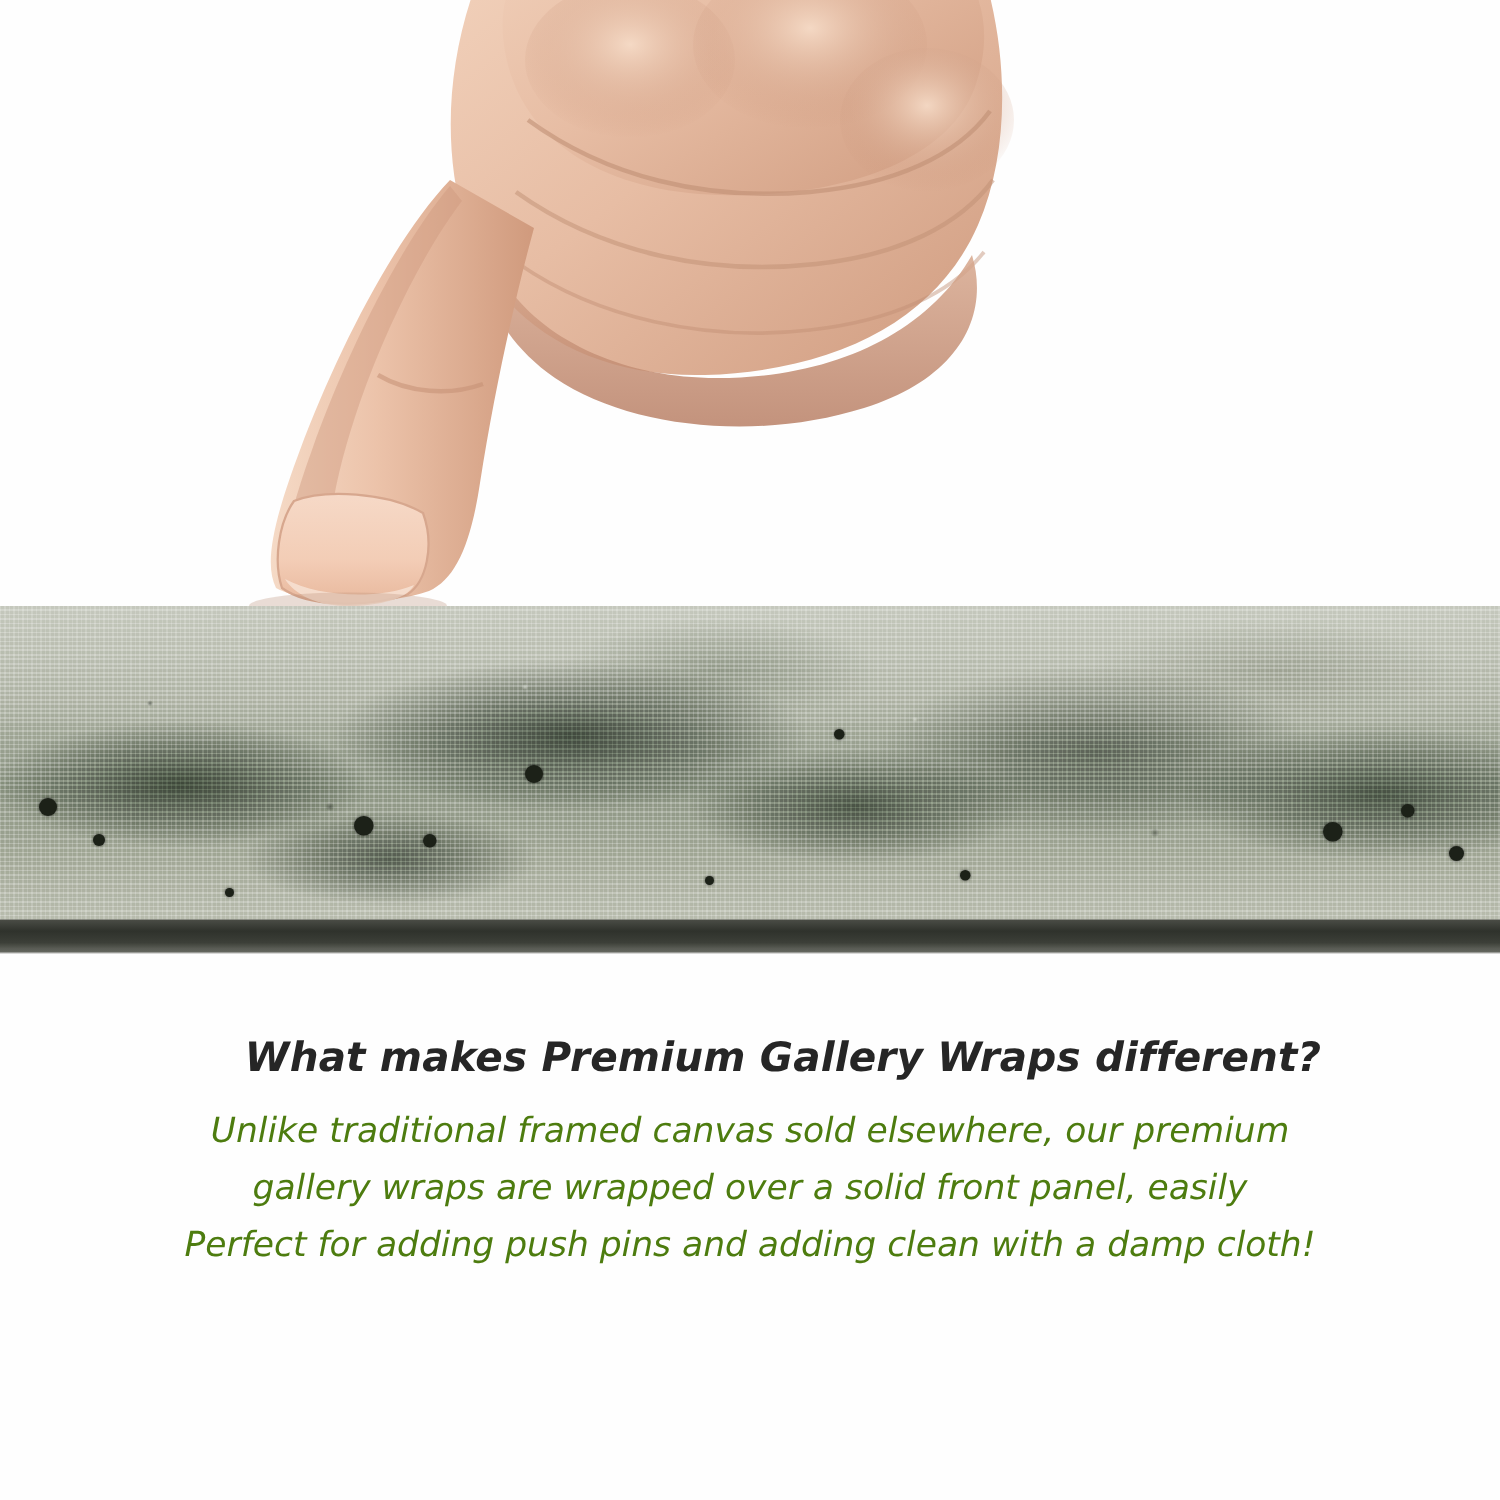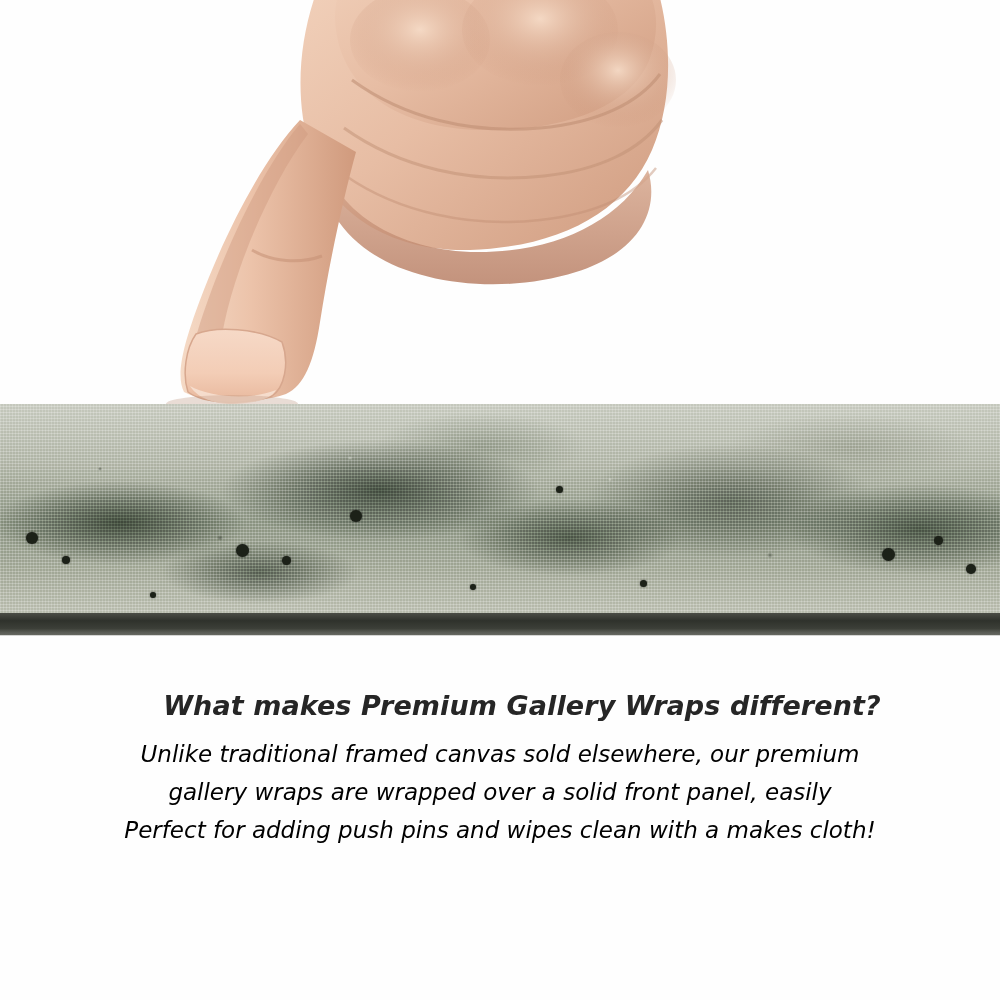--- a/index.html
+++ b/index.html
@@ -136,21 +136,21 @@
     letter-spacing: 0.1px;
     margin: 0 0 14px 0;
     color: #262626;
     padding-left: 44px;
   }
 
   .copy-line {
     font-size: 23px;
     line-height: 38px;
     font-weight: 400;
-    color: #000000;
+    color: #4d7c0f;
     white-space: nowrap;
   }
 </style>
 </head>
 <body>
 
 <div class="scene">
 
   <div class="hand-layer">
     <svg class="hand-svg" width="1000" height="420" viewBox="0 0 1000 420" xmlns="http://www.w3.org/2000/svg">
@@ -231,16 +231,16 @@
     <div class="speck" style="left:150px; top:188px; width:6px;  height:6px;"></div>
 
     <div class="canvas-edge-dark"></div>
     <div class="canvas-edge-shadow"></div>
   </div>
 
   <div class="copy">
     <div class="copy-heading">What makes Premium Gallery Wraps different?</div>
     <div class="copy-line">Unlike traditional framed canvas sold elsewhere, our premium</div>
     <div class="copy-line">gallery wraps are wrapped over a solid front panel, easily</div>
-    <div class="copy-line">Perfect for adding push pins and wipes clean with a makes cloth!</div>
+    <div class="copy-line">Perfect for adding push pins and adding clean with a damp cloth!</div>
   </div>
 
 </div>
 
 </body></html>

